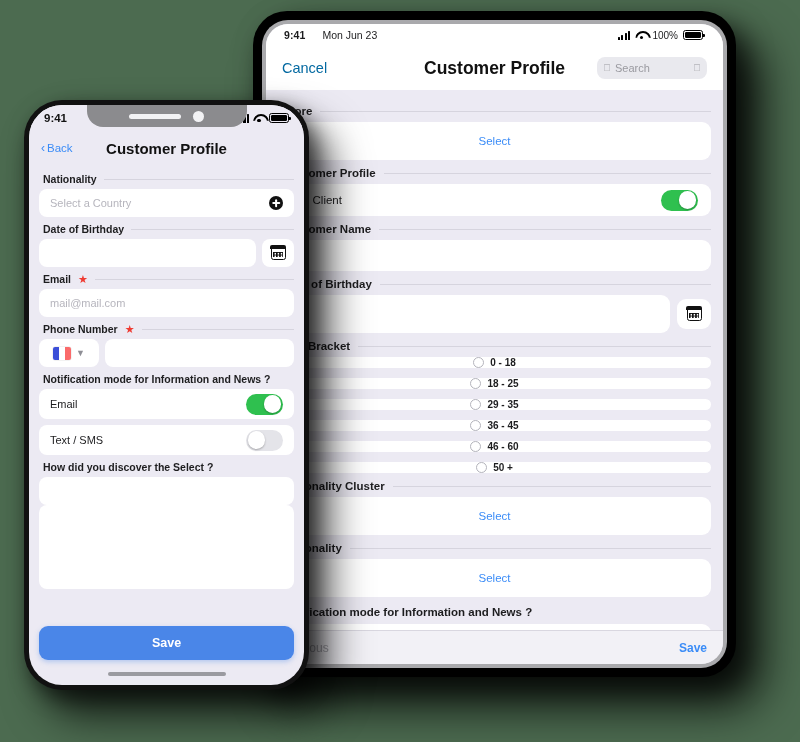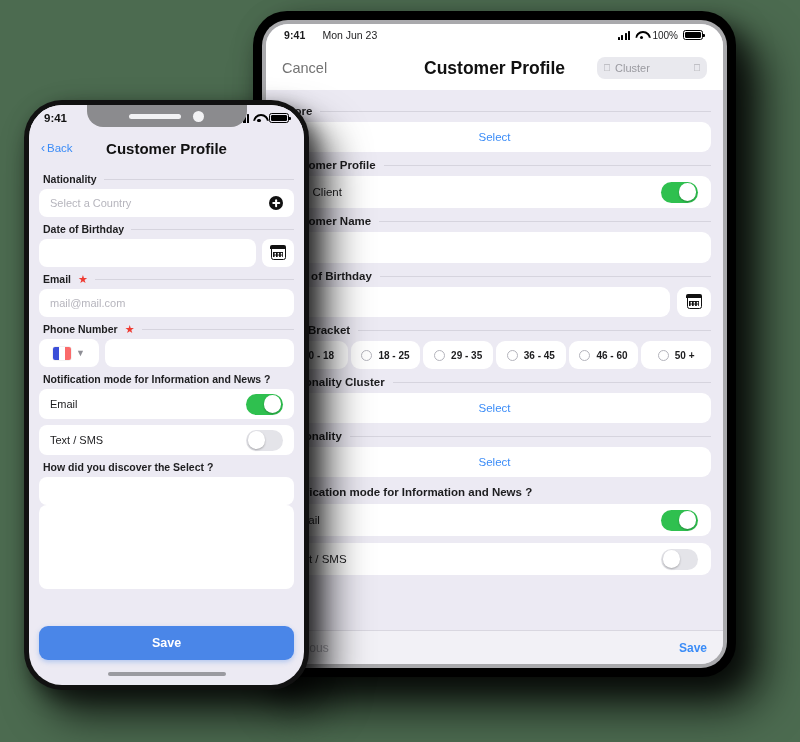--- a/index.html
+++ b/index.html
@@ -61,21 +61,21 @@
   }
   .batt { width: 20px; height: 9.5px; border: 1.3px solid #000; border-radius: 2.6px; position: relative; padding: 1px; }
   .batt::after { content:""; position:absolute; right:-3px; top:2.6px; width:1.6px; height:3.6px; background:#000; border-radius:0 1px 1px 0; }
   .batt i { display:block; height:100%; background:#000; border-radius:1.2px; }
 
   .tb-navbar {
     height: 44px; background: #fff;
     display: flex; align-items: center; padding: 0 16px;
     position: relative;
   }
-  .tb-cancel { color: #737373; font-size: 14.5px; cursor: pointer; }
+  .tb-cancel { color: #0369a1; font-size: 14.5px; cursor: pointer; }
   .tb-title {
     position: absolute; left: 0; right: 0; text-align: center;
     font-size: 17.5px; font-weight: 700; color: #111;
     pointer-events: none;
   }
   .tb-search {
     margin-left: auto; position: relative; z-index: 2;
     width: 110px; height: 22px; background: #e9e9ee; border-radius: 8px;
     display: flex; align-items: center; padding: 0 7px;
     font-size: 11px; color: #9a9aa0;
@@ -84,21 +84,21 @@
   .tb-search .mic { margin-left: auto; font-size: 10px; }
 
   .tb-body { flex: 1; overflow: hidden; padding: 8px 12px 0 12px; }
 
   .lbl-row { display: flex; align-items: center; gap: 8px; margin: 7px 0 5px 5px; }
   .lbl-row .lbl { font-size: 11.5px; font-weight: 700; color: #1d1d1f; white-space: nowrap; }
   .lbl-row .rule { flex: 1; height: 1px; background: #d6d4de; }
   .lbl-plain { font-size: 11.5px; font-weight: 700; color: #1d1d1f; margin: 9px 0 6px 5px; }
 
   .card {
-    background: #fff; border-radius: 9px; height: 30px;
+    background: #fff; border-radius: 9px; height: 38px;
     display: flex; align-items: center; padding: 0 13px;
     font-size: 11.5px; color: #1d1d1f;
   }
   .card.select { justify-content: center; color: #3b8cf7; font-weight: 500; cursor: pointer; }
   .card.tall { height: 31px; }
 
   .row-toggle { justify-content: space-between; height: 32px; margin-bottom: 7px; }
 
   .toggle { width: 37px; height: 21px; border-radius: 11px; position: relative; flex: none; cursor: pointer; }
   .toggle.on { background: #2fc04f; }
@@ -119,21 +119,21 @@
   .cal-ico { width: 15px; height: 14px; border: 1.6px solid #111; border-radius: 2.5px; position: relative; background:#fff; }
   .cal-ico::before { content:""; position:absolute; left:-1.6px; right:-1.6px; top:-1.6px; height:3.6px; background:#111; border-radius:2px 2px 0 0; }
   .cal-ico::after {
     content:""; position:absolute; left:1.6px; right:1.6px; top:5px; bottom:1.6px;
     background-image:
       linear-gradient(to right, #111 1.2px, transparent 1.2px),
       linear-gradient(to bottom, #111 1.2px, transparent 1.2px);
     background-size: 3.1px 2.6px;
   }
 
-  .age-row { display: flex; gap: 3px; }
+  .age-row { display: flex; gap: 10px; flex-direction: column; }
   .age-chip {
     flex: 1; background: #fff; border-radius: 9px; height: 28px;
     display: flex; align-items: center; justify-content: center; gap: 6px;
     font-size: 10px; font-weight: 700; color: #1d1d1f; cursor: pointer;
   }
   .radio { width: 11px; height: 11px; border: 1.3px solid #b4b4bc; border-radius: 50%; flex: none; }
 
   .tb-footer {
     height: 34px; background: #f2f1f6; border-top: 1px solid #d9d7e0;
     display: flex; align-items: center; justify-content: space-between;
@@ -264,21 +264,21 @@
                 <i></i>
               </span>
           </span>
         </div>
 
         <div class="tb-navbar">
           <span class="tb-cancel">Cancel</span>
           <span class="tb-title">Customer Profile</span>
           <span class="tb-search">
             <span class="mg">⎕</span>
-            <span>Cluster</span>
+            <span>Search</span>
             <span class="mic">⎕</span>
           </span>
         </div>
 
         <div class="tb-body">
 
           <div class="lbl-row">
             <span class="lbl">Store</span>
             <span class="rule"></span>
           </div>

